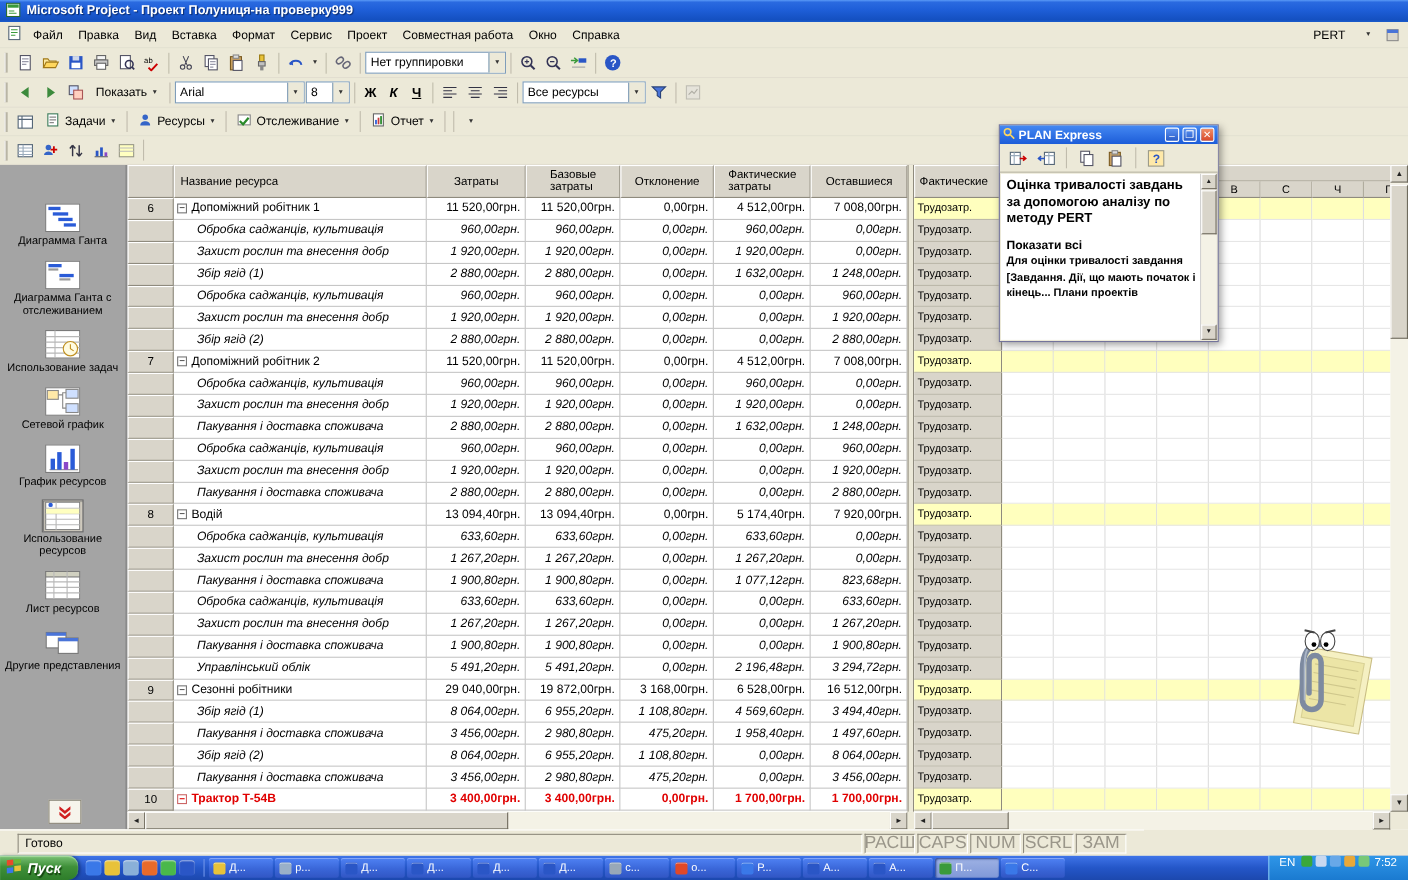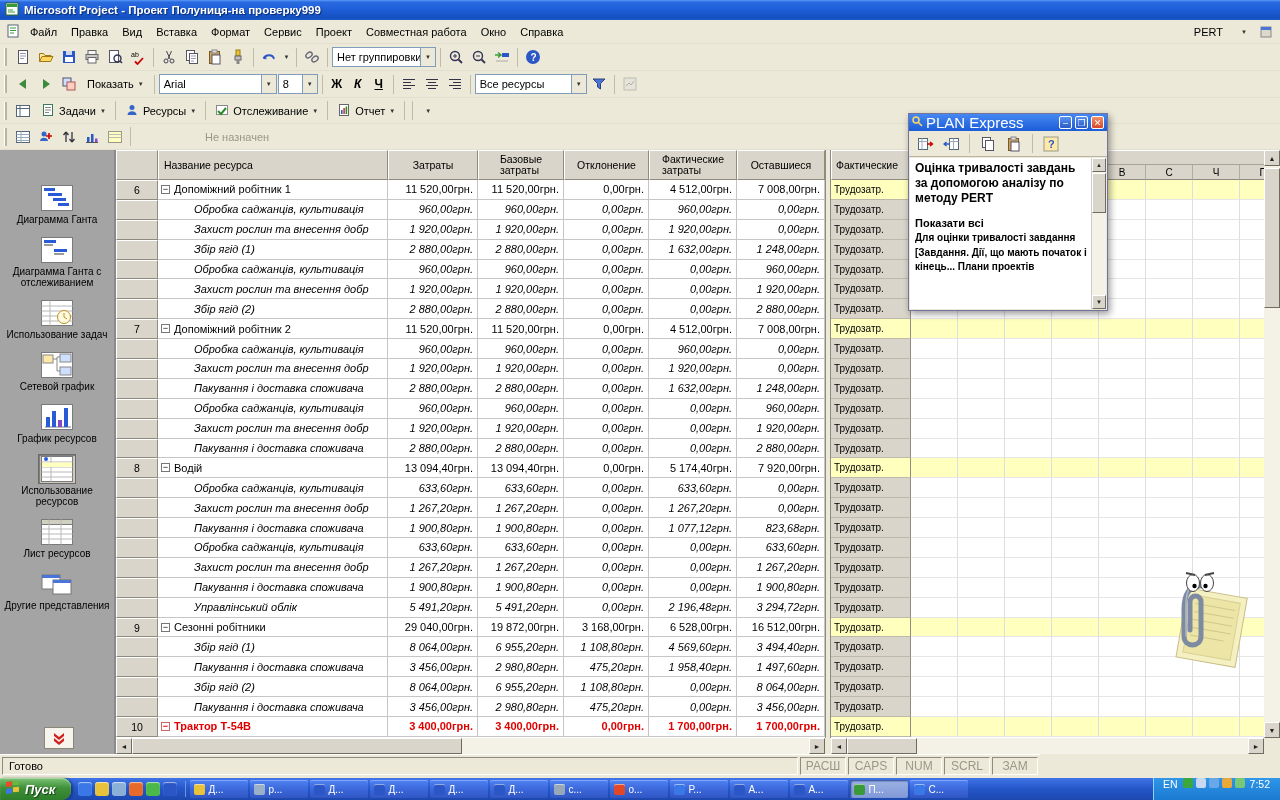--- a/index.html
+++ b/index.html
@@ -48,21 +48,21 @@
   .lheader{display:flex;height:30px}
   .hcell{background:var(--hdr);border:1px solid;border-color:#fff #8f8b7e #8f8b7e #fff;font-size:10.5px;display:flex;align-items:center;justify-content:center;text-align:left;white-space:pre-line;line-height:11px;flex:none}
   .hcell.hname{justify-content:flex-start;padding-left:5px;text-align:left}
   .c-num{width:42px}.c-name{width:230px}.c-v0{width:90px}.c-v1{width:86px}.c-v2{width:85px}.c-v3{width:88px}.c-v4{width:88px}
   .trow{display:flex;height:var(--rh)}
   .cell{border-right:1px solid var(--grid);border-bottom:1px solid var(--grid);display:flex;align-items:center;overflow:hidden;white-space:nowrap;flex:none}
   .cell.rnum{background:var(--hdr);border:1px solid;border-color:#fff #8f8b7e #8f8b7e #fff;justify-content:center;font-size:10.5px}
   .cell.name{padding-left:3px}
   .cell.val{justify-content:flex-end;padding-right:4px}
   .child .name,.child .val{font-style:italic}
-  .child .name{padding-left:36px}
+  .child .name{padding-left:21px}
   .red .name,.red .val{color:#e00000;font-weight:bold}
   .minus{width:9px;height:9px;border:1px solid #777;background:#fff;display:inline-flex;align-items:center;justify-content:center;font-size:9px;line-height:7px;margin-right:4px;flex:none;font-style:normal;color:#000}
   .red .minus{color:#e00000;border-color:#c66}
 
   .split{position:absolute;left:825px;top:0;width:6px;height:588px;background:var(--face);border-left:1px solid #8f8b7e;border-right:1px solid #8f8b7e}
 
   .pane-right{position:absolute;left:831px;top:0;width:433px;height:588px;background:#fff;overflow:hidden}
   .rheader{display:flex;height:30px}
   .rh-det{width:80px;background:var(--hdr);border:1px solid;border-color:#fff #8f8b7e #8f8b7e #fff;display:flex;align-items:center;padding-left:4px;font-size:10.5px;flex:none}
   .rh-days{flex:1;display:flex;flex-direction:column}
@@ -79,42 +79,42 @@
   .sbtn{width:16px;height:16px;background:var(--hdr);border:1px solid;border-color:#fff #6f6b5e #6f6b5e #fff;display:flex;align-items:center;justify-content:center;font-size:7px;color:#222;flex:none}
   .vthumb{position:absolute;left:0;top:18px;width:16px;height:140px;background:var(--hdr);border:1px solid;border-color:#fff #6f6b5e #6f6b5e #fff}
   .vdown{position:absolute;left:0;bottom:0}
   .hscroll{position:absolute;top:588px;height:16px;background:#f4f2e6;display:flex;align-items:center}
   .hL{left:116px;width:709px}.hR{left:831px;width:433px}
   .hthumb{height:16px;background:var(--hdr);border:1px solid;border-color:#fff #6f6b5e #6f6b5e #fff}
   .scorner{position:absolute;left:1264px;top:588px;width:16px;height:16px;background:var(--face)}
   .splitfoot{position:absolute;left:825px;top:588px;width:6px;height:16px;background:var(--face)}
 
   
-  .statusbar{position:absolute;top:754px;left:0;width:1040px;height:24px;background:var(--face);border-top:1px solid #fff;display:flex;gap:2px;padding:2px 2px}
+  .statusbar{position:absolute;top:754px;left:0;width:1040px;height:24px;background:var(--face);border-top:1px solid #fff;display:flex;align-items:center;gap:2px;padding:2px 16px}
   .spanel{height:18px;border:1px solid;border-color:#8f8b7e #fff #fff #8f8b7e;display:flex;align-items:center;padding:0 6px;white-space:nowrap}
   .spanel.readyp{flex:1}
-  .spanel.ind{width:46px;justify-content:center;color:#9a968a;font-size:12px}
+  .spanel.ind{width:46px;justify-content:center;color:#9a968a;font-size:16px}
 
   
   .taskbar{position:absolute;top:778px;left:0;width:1280px;height:22px;background:linear-gradient(#3f74e8,#2456c8 50%,#1c48ae);display:flex;align-items:stretch}
   .startbtn{border-radius:0 9px 9px 0;background:linear-gradient(#7cc378,#3f9039 45%,#2e7d2a);display:flex;align-items:center;gap:5px;padding:0 16px 0 6px;color:#fff;font-weight:bold;font-style:italic;font-size:13px;text-shadow:1px 1px 1px #14400f;box-shadow:inset 0 1px 1px #a8dca2,2px 0 3px rgba(0,0,0,.35)}
   .ql{display:flex;align-items:center;gap:3px;padding:0 7px}
   .qli{width:14px;height:14px;border-radius:3px;box-shadow:inset 0 1px 1px rgba(255,255,255,.6)}
   .tdiv{width:1px;background:#6f94ea;margin:3px 1px}
   .tbtns{flex:1;display:flex;align-items:center;gap:2px;padding:0 3px;overflow:hidden}
   .twin{flex:1;max-width:58px;height:18px;border-radius:2px;background:linear-gradient(#4f82f4,#3a66d8 55%,#3156c4);box-shadow:inset 0 1px 0 #84a6f8;color:#fff;font-size:10px;display:flex;align-items:center;gap:3px;padding:0 4px;white-space:nowrap;overflow:hidden}
   .twin.active{background:linear-gradient(#9eb2e4,#8098d8);box-shadow:inset 1px 1px 2px #27408e}
   .ticon{width:11px;height:11px;border-radius:2px;flex:none;box-shadow:inset 0 1px 0 rgba(255,255,255,.5)}
   .tray{background:linear-gradient(#2f96e8,#1a7ad0);border-left:1px solid #8ad4fa;display:flex;gap:5px;padding:0 10px 0 9px;color:#fff;font-size:10.5px}
   .trayic{width:10px;height:10px;border-radius:2px;flex:none}
 
   
   .aswin{position:absolute;left:908px;top:113px;width:200px;height:198px;background:var(--face);border:1px solid #73739b;box-shadow:2px 3px 7px rgba(0,0,0,.4);z-index:50}
   .astitle{height:17px;background:linear-gradient(180deg,#4488f2,#1c5cd8);display:flex;align-items:center;gap:3px;padding:0 3px}
-  .astitle .t{color:#fff;font-size:15px;font-weight:normal;flex:1;white-space:nowrap;overflow:hidden}
+  .astitle .t{color:#fff;font-size:11px;font-weight:bold;flex:1;white-space:nowrap;overflow:hidden}
   .asbtn{width:13px;height:13px;border-radius:2px;background:linear-gradient(#5a92f2,#2a5cc8);border:1px solid #fff;color:#fff;font-size:9px;display:flex;align-items:center;justify-content:center;flex:none}
   .asbtn.close{background:linear-gradient(#f09068,#d8482a)}
   .astools{height:26px;display:flex;align-items:center;gap:4px;padding:0 5px;border-bottom:1px solid #b8b4a4;background:var(--face)}
   .ascontent{position:absolute;top:44px;left:1px;right:15px;bottom:1px;background:#fff;overflow:hidden;padding:3px 3px 0 5px;border-right:1px solid #ccc}
   .ascontent .h{font-size:12px;font-weight:bold;line-height:15px}
   .ascontent .lnk{font-size:11px;font-weight:bold;margin-top:11px}
   .ascontent .b{font-size:10px;font-weight:bold;line-height:14.5px;margin-top:2px}
   .asscroll{position:absolute;top:44px;right:1px;width:14px;bottom:1px;background:#f4f2e6}
   .asscroll .sbtn{width:14px;height:14px;font-size:6px}
   .asup{position:absolute;top:0}.asdn{position:absolute;bottom:0}
@@ -245,21 +245,21 @@
       <span class="dn">▼</span>
     </span>
   <span class="sep"></span>
   <span class="tbtn">
       <svg width="16" height="16">
         <ellipse cx="5" cy="6" rx="3.5" ry="2.4" fill="none" stroke="#667" stroke-width="1.4" transform="rotate(-40 5 6)"></ellipse>
         <ellipse cx="11" cy="10" rx="3.5" ry="2.4" fill="none" stroke="#667" stroke-width="1.4" transform="rotate(-40 11 10)"></ellipse>
       </svg>
     </span>
   <span class="sep"></span>
-  <span class="combo" style="width:104px">
+  <span class="combo" style="width:128px">
     <span class="cv">Нет группировки</span>
     <span class="ca">▼</span>
   </span>
   <span class="sep"></span>
   <span class="tbtn">
       <svg width="16" height="16">
         <circle cx="7" cy="7" r="4.5" fill="none" stroke="#335" stroke-width="1.4"></circle>
         <path d="M10.5 10.5l3.5 3.5" stroke="#335" stroke-width="1.8"></path>
         <path d="M5 7h4M7 5v4" stroke="#335"></path>
       </svg>
@@ -440,23 +440,20 @@
         <rect x="11" y="9.5" width="2.5" height="3.5" fill="#8a48c8"></rect>
       </svg>
     </span>
   <span class="tbtn">
       <svg width="16" height="16">
         <rect x="1.5" y="2.5" width="13" height="11" fill="#ffffc0" stroke="#998"></rect>
         <path d="M1.5 5.5h13M1.5 8.5h13" stroke="#bbb"></path>
       </svg>
     </span>
   <span class="sep"></span>
-  <span class="entrybar">
-    <span>Не назначен</span>
-  </span>
 </div>
 
 <div class="workspace">
 
   <div class="viewbar" id="viewbar">
       <div class="vitem">
         <span class="vicon">
           <svg width="32" height="26" viewBox="0 0 32 26">
             <rect x="0.5" y="0.5" width="31" height="25" fill="#fff" stroke="#7a7a7a"></rect>
             <rect x="3" y="3" width="11" height="3" fill="#2a5bd7"></rect>

